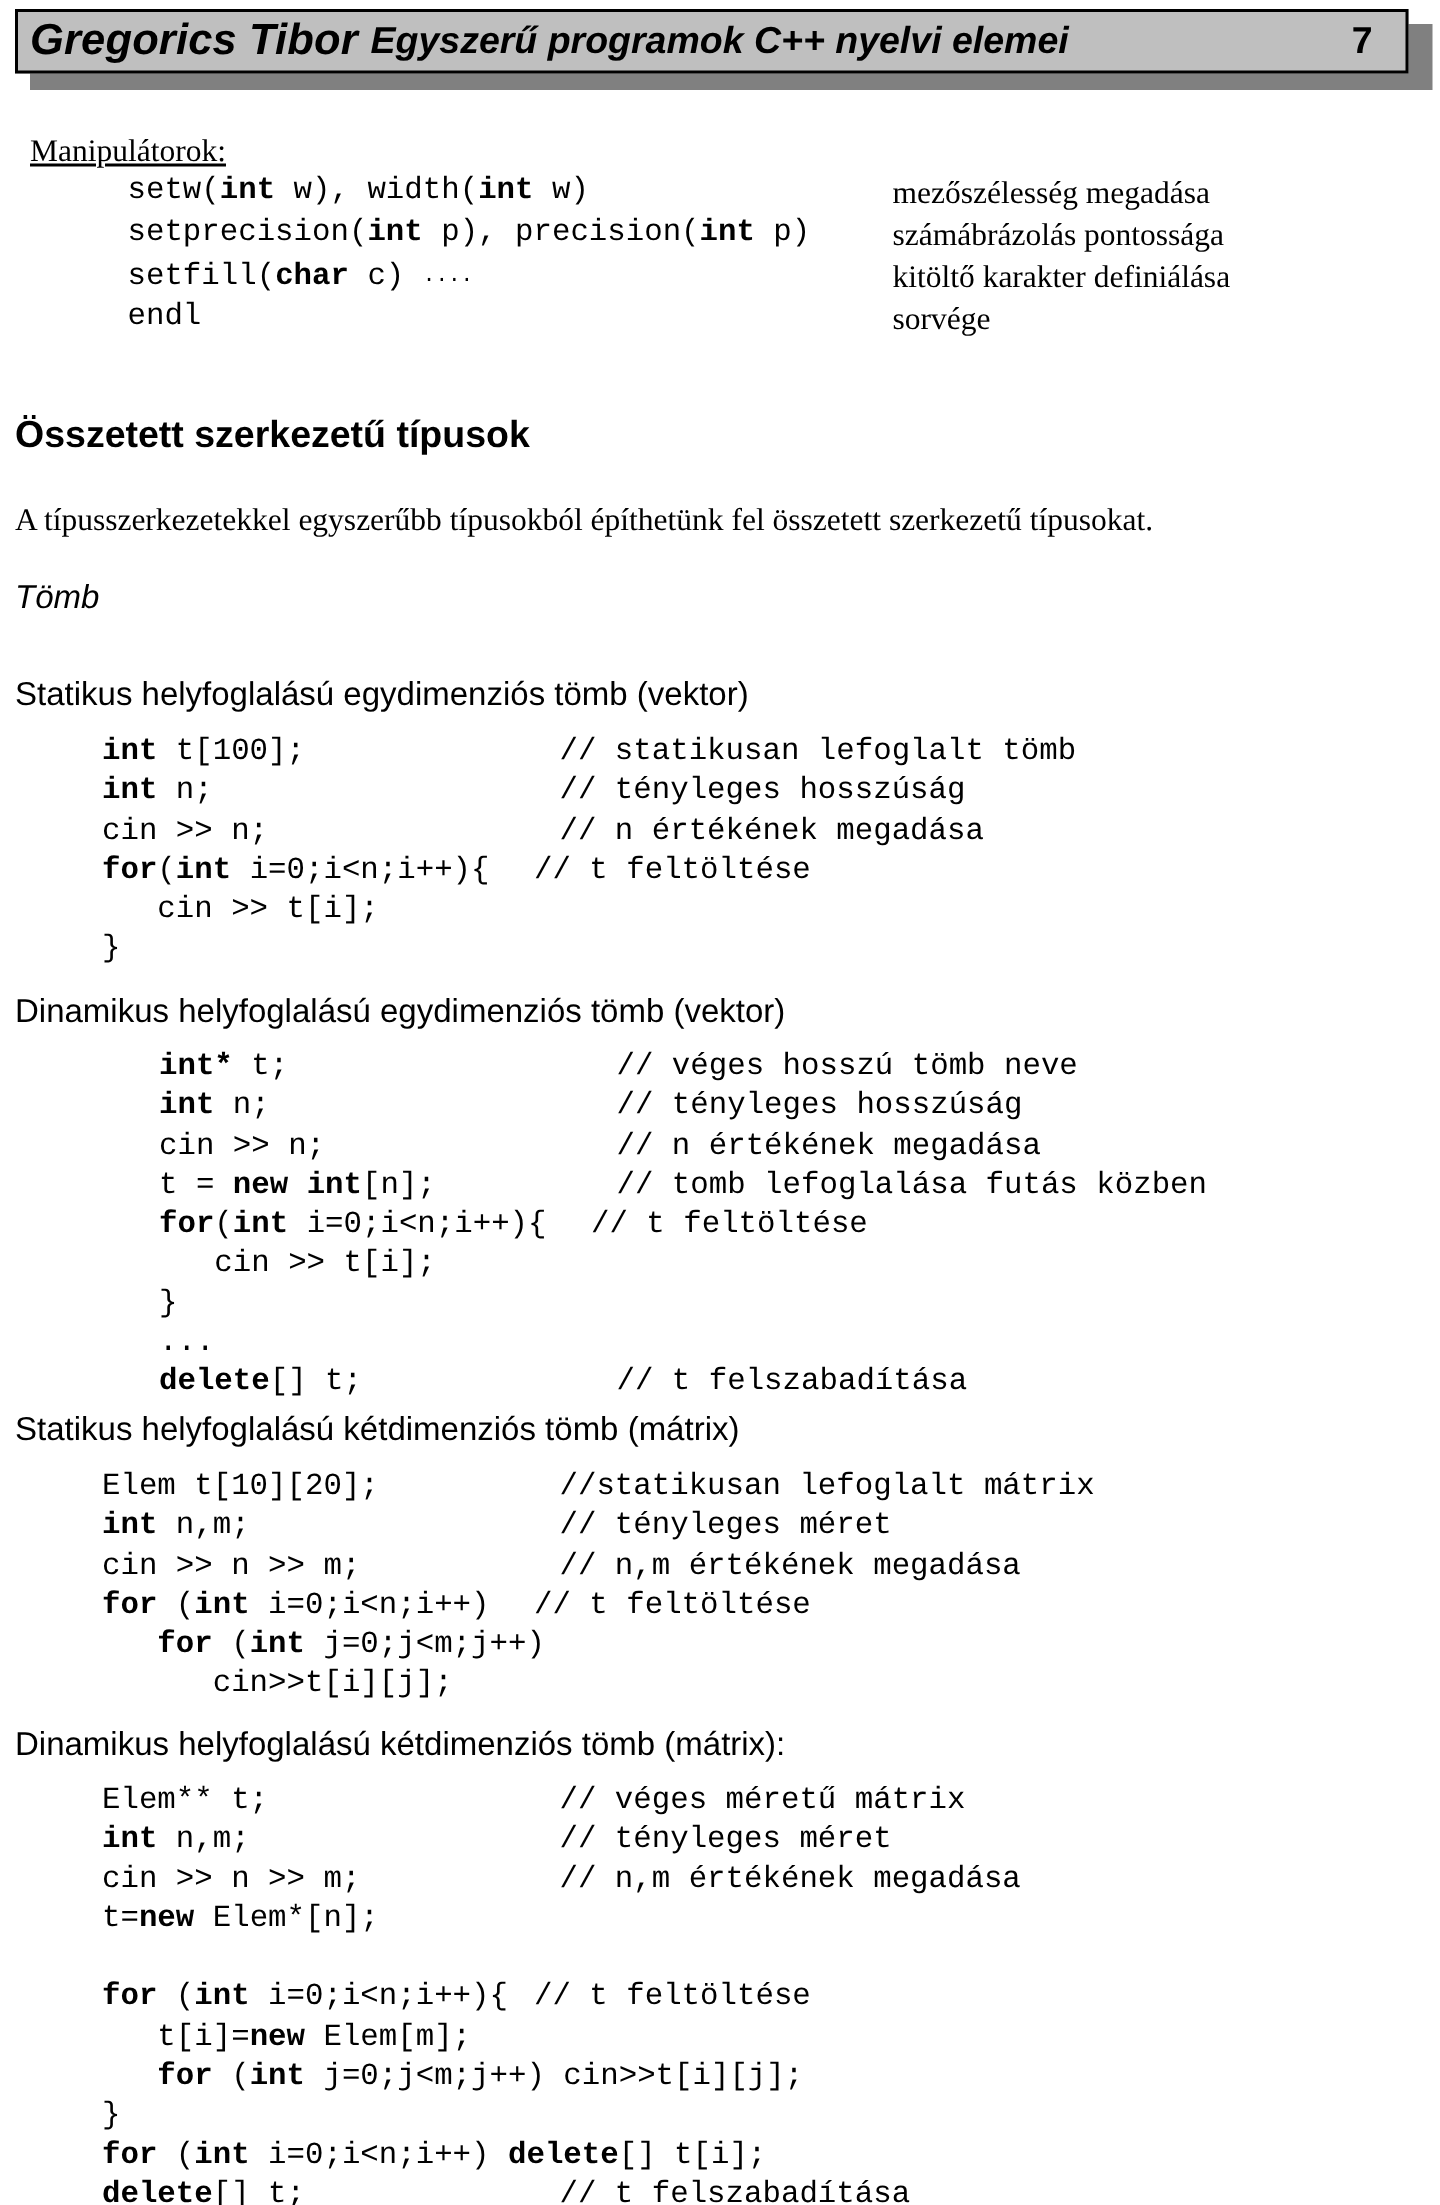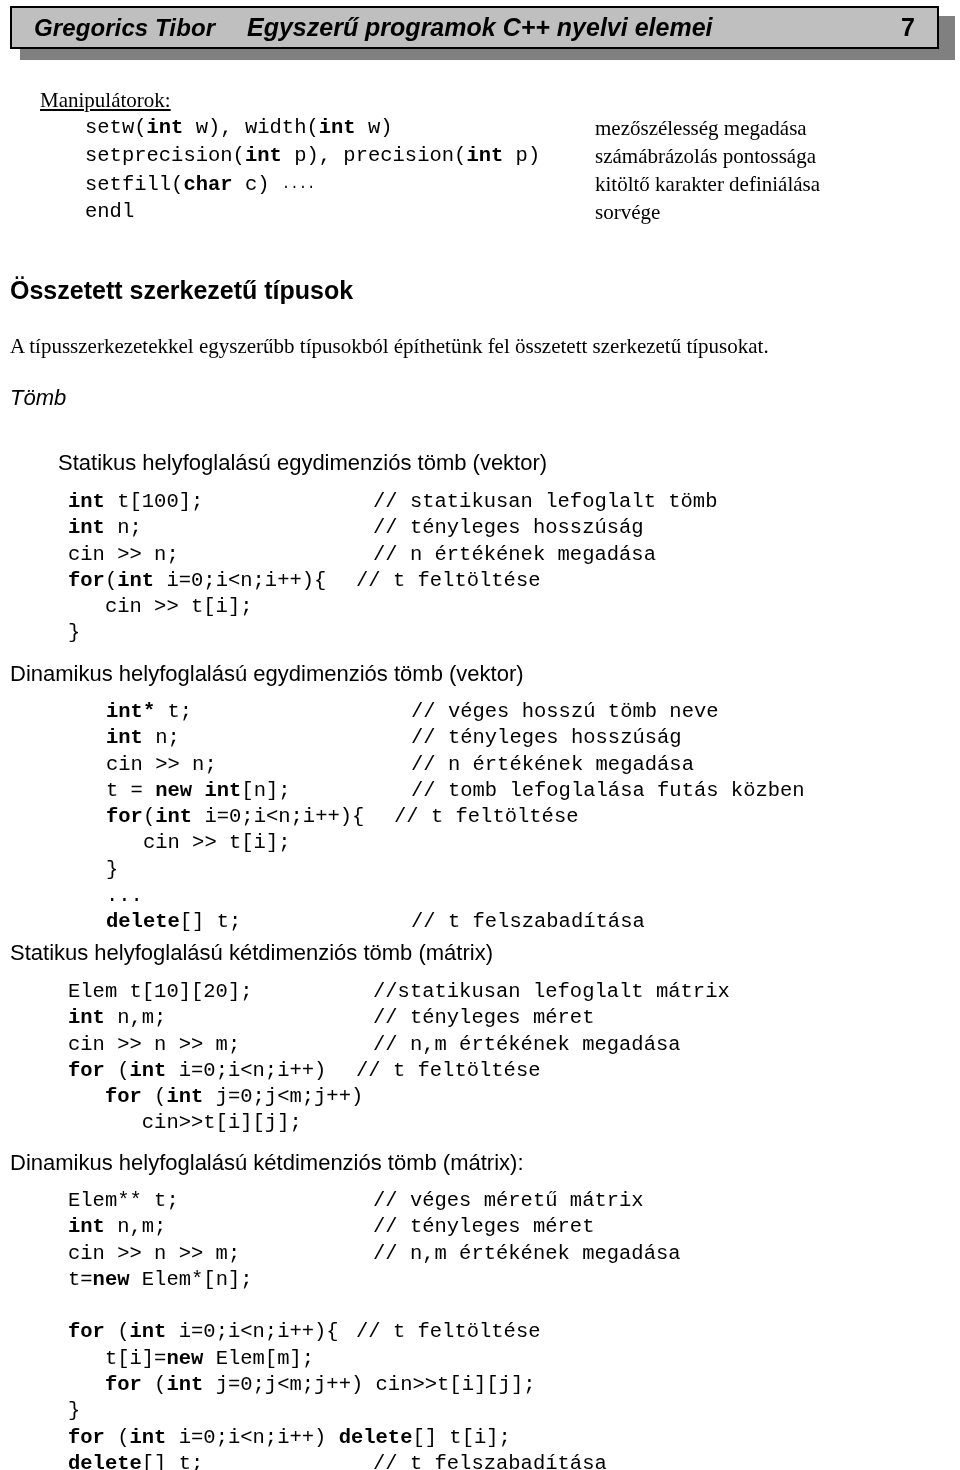--- a/index.html
+++ b/index.html
@@ -41,25 +41,25 @@
     width: 929px;
     height: 43px;
     border: 2px solid #000000;
     background: #bfbfbf;
     box-sizing: border-box;
     display: flex;
     align-items: center;
   }
   .header-author {
     position: absolute;
-    left: 22px;
+    left: 8px;
     font-family: "Liberation Sans", sans-serif;
     font-style: italic;
     font-weight: bold;
-    font-size: 24px;
+    font-size: 29px;
     letter-spacing: 0.1px;
     white-space: nowrap;
   }
   .header-title {
     position: absolute;
     left: 235px;
     font-family: "Liberation Sans", sans-serif;
     font-style: italic;
     font-weight: bold;
     font-size: 25px;
@@ -74,21 +74,20 @@
     font-size: 25px;
   }
 
   
   .abs { position: absolute; white-space: pre; }
 
   .lbl-underline {
     font-family: "Liberation Serif", serif;
     font-size: 21px;
     text-decoration: underline;
-    margin-left: 20px;
   }
 
   .h1-sect {
     font-family: "Liberation Sans", sans-serif;
     font-weight: bold;
     font-size: 25px;
   }
   .para {
     font-family: "Liberation Serif", serif;
     font-size: 21px;
@@ -172,21 +171,21 @@
 <div class="abs lbl-underline" style="left:20px; top:88px;">Manipulátorok:</div>
 
 <div class="abs" id="manip-table" style="left:0px; top:114px; width:960px;"><div class="manip-row"><span class="m-code"><span>setw(</span><b>int</b><span> w), width(</span><b>int</b><span> w)</span></span><span class="m-desc">mezőszélesség megadása</span></div><div class="manip-row"><span class="m-code"><span>setprecision(</span><b>int</b><span> p), precision(</span><b>int</b><span> p)</span></span><span class="m-desc">számábrázolás pontossága</span></div><div class="manip-row"><span class="m-code"><span>setfill(</span><b>char</b><span> c) </span><span class="dots">....</span></span><span class="m-desc">kitöltő karakter definiálása</span></div><div class="manip-row"><span class="m-code"><span>endl</span></span><span class="m-desc">sorvége</span></div></div>
 
 <div class="abs h1-sect" style="left:10px; top:276px;">Összetett szerkezetű típusok</div>
 
 <div class="abs para" style="left:10px; top:334px;">A típusszerkezetekkel egyszerűbb típusokból építhetünk fel összetett szerkezetű típusokat.</div>
 
 <div class="abs h2-sect" style="left:10px; top:385px;">Tömb</div>
 
-<div class="abs h3-sect" style="left:10px; top:450px;margin-left:48px;">Statikus helyfoglalású egydimenziós tömb (vektor)</div>
+<div class="abs h3-sect" style="left:10px; top:450px;">Statikus helyfoglalású egydimenziós tömb (vektor)</div>
 <div class="code-block" id="block-0" style="top:489px;">
     <div class="code-line"><span class="col-code"><b>int</b><span> t[100];</span></span><span class="col-cmt">// statikusan lefoglalt tömb</span></div>
     <div class="code-line"><span class="col-code"><b>int</b><span> n;</span></span><span class="col-cmt">// tényleges hosszúság</span></div>
     <div class="code-line"><span class="col-code"><span>cin &gt;&gt; n;</span></span><span class="col-cmt">// n értékének megadása</span></div>
     <div class="code-line"><span class="col-code"><b>for</b><span>(</span><b>int</b><span> i=0;i&lt;n;i++){</span></span><span class="col-cmt-near">// t feltöltése</span></div>
     <div class="code-line"><span class="col-code"><span>   cin &gt;&gt; t[i];</span></span></div>
     <div class="code-line"><span class="col-code"><span>}</span></span></div>
   </div>
 
 <div class="abs h3-sect" style="left:10px; top:661px;">Dinamikus helyfoglalású egydimenziós tömb (vektor)</div>

